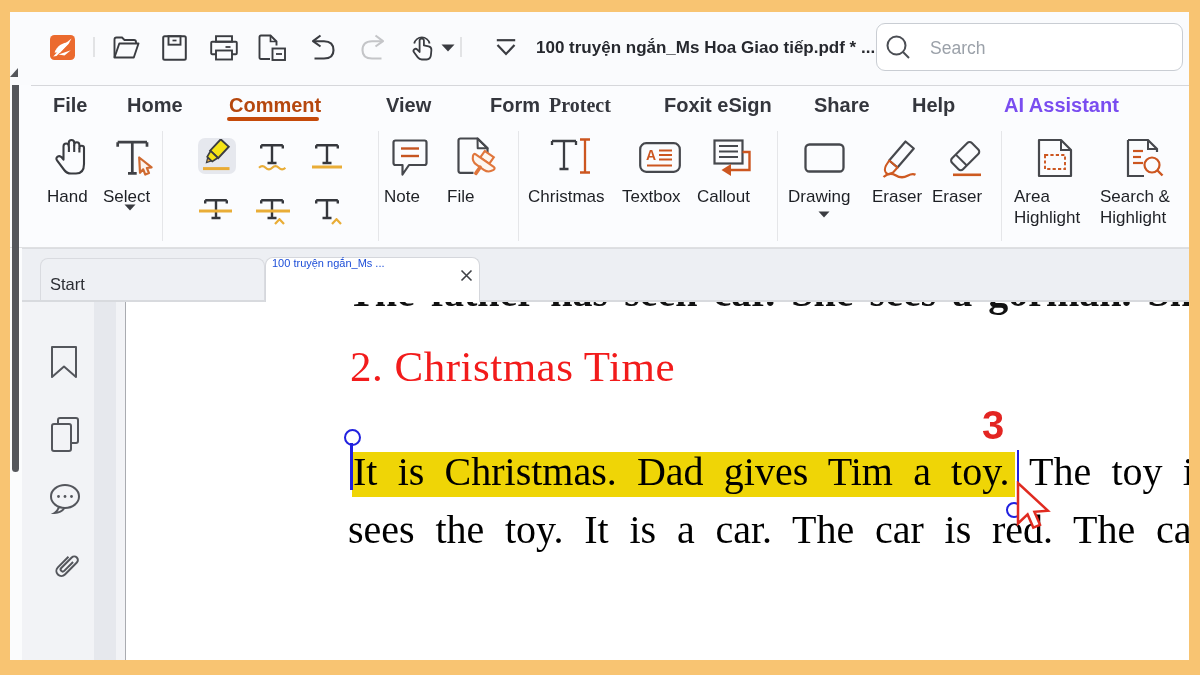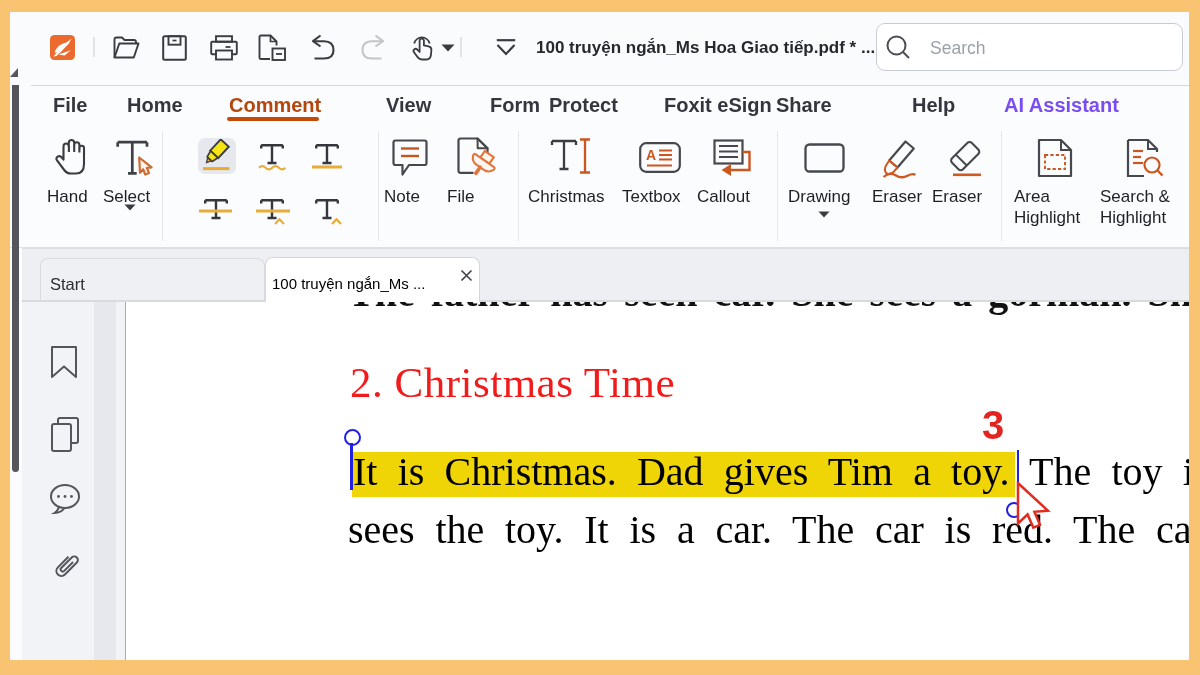--- a/index.html
+++ b/index.html
@@ -94,23 +94,23 @@
   <div class="abs" style="left:930px;top:38px;font-size:17.5px;color:#9ba1a9;">Search</div>
 
   <div id="menurow"></div>
   <div class="abs" style="left:31px;top:84.5px;width:1158px;height:1.2px;background:#d6d7db;"></div>
   <div class="mi" style="left:53px;">File</div>
   <div class="mi" style="left:127px;text-align:right;">Home</div>
   <div class="mi" style="left:229px;color:#b5470e;">Comment</div>
   <div class="abs" style="left:227px;top:117px;width:92px;height:3.5px;background:#c54a0a;border-radius:2px;"></div>
   <div class="mi" style="left:367px;margin-left:19px;">View</div>
   <div class="mi" style="left:455px;margin-left:35px;">Form</div>
-  <div class="mi" style="left:549px;">Protect</div>
+  <div class="mi" style="left:549px;font-family:Liberation Serif, serif;">Protect</div>
   <div class="mi" style="left:664px;">Foxit eSign</div>
-  <div class="mi" style="left:776px;">Share</div>
+  <div class="mi" style="left:814px;">Share</div>
   <div class="mi" style="left:912px;">Help</div>
   <div class="mi" style="left:1004px;color:#7a4df0;">AI Assistant</div>
 
   <div class="sep" style="left:162px;top:131px;height:110px;"></div>
   <div class="sep" style="left:378px;top:131px;height:110px;"></div>
   <div class="sep" style="left:518px;top:131px;height:110px;"></div>
   <div class="sep" style="left:777px;top:131px;height:110px;"></div>
   <div class="sep" style="left:1001px;top:131px;height:110px;"></div>
 
   <svg class="abs" style="left:52px;top:137px" width="41" height="43" viewBox="0 0 41 43">
@@ -261,21 +261,21 @@
     <line x1="7" y1="19" x2="15" y2="19" stroke="#cc5620" stroke-width="2.2"></line>
     <line x1="7" y1="25" x2="17" y2="25" stroke="#cc5620" stroke-width="2.2"></line>
     <circle cx="26" cy="27" r="7.5" fill="none" stroke="#cc5620" stroke-width="2.2"></circle>
     <line x1="31.5" y1="32.5" x2="36.5" y2="37.5" stroke="#cc5620" stroke-width="2.4"></line>
   </svg>
   <div class="lbl" style="left:1100px;top:188px;width:86px;">Search &amp;<br><span style="display:inline-block;margin-top:4px">Highlight</span></div>
   <div id="tabbar"></div>
   <div id="starttab"></div>
   <div style="position:absolute;left:50px;top:275px;font-size:16.5px;color:#2b2d33;">Start</div>
   <div id="activetab"></div>
-  <div style="position:absolute;left:272px;top:275px;width:175px;font-size:15px;color:#000000;white-space:nowrap;overflow:hidden;">100 truyện ngắn_Ms ...</div>
+  <div style="position:absolute;left:272px;top:257px;width:175px;font-size:11px;color:#1d4ed8;white-space:nowrap;overflow:hidden;">100 truyện ngắn_Ms ...</div>
   <svg class="abs" style="left:460px;top:269px" width="13" height="13" viewBox="0 0 13 13">
       <path d="M1.5 1.5 L11.5 11.5 M11.5 1.5 L1.5 11.5" stroke="#3f4146" stroke-width="1.6" fill="none"></path>
     </svg>
   <div class="abs" style="left:22px;top:300px;width:243px;height:1.5px;background:#d8dade;"></div>
   <div class="abs" style="left:479px;top:300px;width:710px;height:1.5px;background:#d8dade;"></div>
   <div id="sidebar"></div>
   <div id="sideband"></div>
   <div id="sideline"></div>
   <svg class="abs" style="left:50px;top:345px" width="28" height="34" viewBox="0 0 28 34">
     <path d="M2 2 L26 2 L26 32 L14 21.5 L2 32 Z" fill="none" stroke="#54565c" stroke-width="2" stroke-linejoin="round"></path>
@@ -292,21 +292,21 @@
     <circle cx="22.5" cy="13.5" r="1.4" fill="#54565c"></circle>
   </svg>
   <svg class="abs" style="left:49px;top:548px" width="34" height="38" viewBox="0 0 34 38">
     <g transform="rotate(45 17 19)">
       <path d="M11.5 10 L11.5 25 a5 5 0 0 0 10 0 L21.5 8.2 a3.6 3.6 0 0 0 -7.2 0 L14.3 23 a2.1 2.1 0 0 0 4.2 0 L18.5 10.5" fill="none" stroke="#54565c" stroke-width="2"></path>
     </g>
   </svg>
   <div id="doc">
 
     <div class="serif abs" id="cutline" style="left:222px;top:-33px;font-size:40px;font-weight:bold;color:#111;white-space:nowrap;word-spacing:6px;">The father has seen car. She sees a gorman. She s</div>
-    <div class="serif abs" style="left:224px;top:56px;font-size:43px;letter-spacing:0.5px;color:#f21b1b;white-space:nowrap;">2. Christmas Time</div>
+    <div class="serif abs" style="left:224px;top:40px;font-size:43px;letter-spacing:0.5px;color:#f21b1b;white-space:nowrap;">2. Christmas Time</div>
     <div class="abs" style="left:226px;top:150px;width:663px;height:45px;background:#efd506;"></div>
     <div class="serif abs" style="left:227px;top:145.5px;font-size:40px;color:#000;white-space:nowrap;word-spacing:10.2px;">It is Christmas. Dad gives Tim a toy. The toy is</div>
     <div class="serif abs" style="left:222px;top:203.5px;font-size:40px;color:#000;white-space:nowrap;word-spacing:10.75px;">sees the toy. It is a car. The car is red. The car</div>
     <div class="abs" style="left:856px;top:103px;font-size:40px;line-height:40px;font-weight:bold;color:#e32522;">3</div>
   </div>
 
   <div class="abs" style="left:344px;top:429px;width:13px;height:13px;border:2.2px solid #2121df;border-radius:50%;background:#fff;"></div>
   <div class="abs" style="left:350px;top:443px;width:2.5px;height:47px;background:#2121df;"></div>
   <div class="abs" style="left:1016.5px;top:450px;width:2.5px;height:46px;background:#2121df;"></div>
   <div class="abs" style="left:1006px;top:502px;width:12px;height:12px;border:2.2px solid #2121df;border-radius:50%;"></div>

